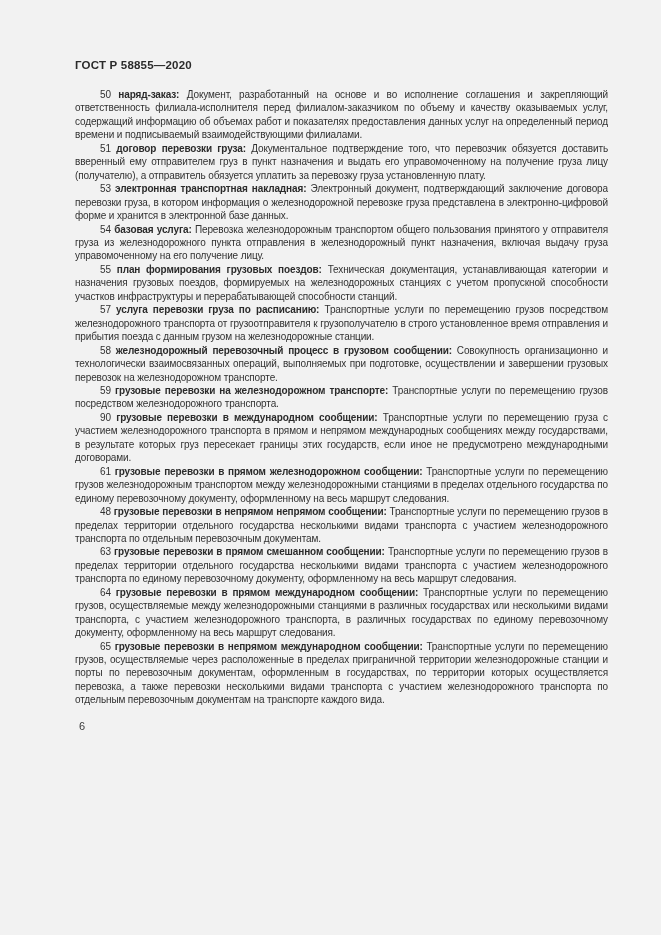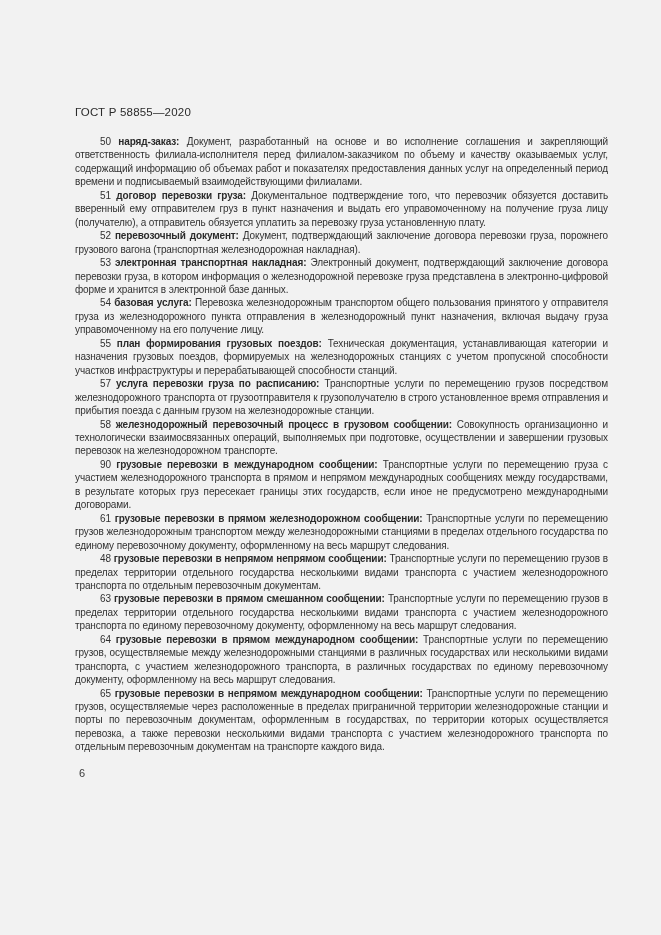--- a/index.html
+++ b/index.html
@@ -16,24 +16,23 @@
   }
   .sheet {
     box-sizing: border-box;
     width: 661px;
     height: 935px;
     padding: 59px 53px 0 75px;
     background: #f2f2f2;
   }
   .doc-header {
     font-size: 11.5px;
-    font-weight: normal;
+    font-weight: bold;
     letter-spacing: 0.2px;
     color: #2b2b2b;
-    margin-top: 47px;
   }
   .terms {
     margin-top: 17px;
     width: 533px;
     font-size: 10px;
     line-height: 13.45px;
     text-align: justify;
     letter-spacing: -0.12px;
     color: #313131;
   }
@@ -57,33 +56,33 @@
 <body>
 
 <div class="sheet">
   <div class="doc-header">ГОСТ Р 58855—2020</div>
 
   <div class="terms">
   <p class="term"><span>50</span> <b>наряд-заказ:</b> <span>Документ, разработанный на основе и во исполнение соглашения и закрепляющий ответственность филиала-исполнителя перед филиалом-заказчиком по объему и качеству оказываемых услуг, содержащий информацию об объемах работ и показателях предоставления данных услуг на определенный период времени и подписываемый взаимодействующими филиалами.</span></p>
 
   <p class="term"><span>51</span> <b>договор перевозки груза:</b> <span>Документальное подтверждение того, что перевозчик обязуется доставить вверенный ему отправителем груз в пункт назначения и выдать его управомоченному на получение груза лицу (получателю), а отправитель обязуется уплатить за перевозку груза установленную плату.</span></p>
 
-  <p class="term"><span>52</span> <b>перевозочный документ:</b> <span>Документ, подтверждающий заключение договора перевозки груза, порожнего грузового вагона (транспортная железнодорожная накладная).</span></p>
 
   <p class="term"><span>53</span> <b>электронная транспортная накладная:</b> <span>Электронный документ, подтверждающий заключение договора перевозки груза, в котором информация о железнодорожной перевозке груза представлена в электронно-цифровой форме и хранится в электронной базе данных.</span></p>
 
   <p class="term"><span>54</span> <b>базовая услуга:</b> <span>Перевозка железнодорожным транспортом общего пользования принятого у отправителя груза из железнодорожного пункта отправления в железнодорожный пункт назначения, включая выдачу груза управомоченному на его получение лицу.</span></p>
 
   <p class="term"><span>55</span> <b>план формирования грузовых поездов:</b> <span>Техническая документация, устанавливающая категории и назначения грузовых поездов, формируемых на железнодорожных станциях с учетом пропускной способности участков инфраструктуры и перерабатывающей способности станций.</span></p>
 
 
   <p class="term"><span>57</span> <b>услуга перевозки груза по расписанию:</b> <span>Транспортные услуги по перемещению грузов посредством железнодорожного транспорта от грузоотправителя к грузополучателю в строго установленное время отправления и прибытия поезда с данным грузом на железнодорожные станции.</span></p>
 
   <p class="term"><span>58</span> <b>железнодорожный перевозочный процесс в грузовом сообщении:</b> <span>Совокупность организационно и технологически взаимосвязанных операций, выполняемых при подготовке, осуществлении и завершении грузовых перевозок на железнодорожном транспорте.</span></p>
 
+  <p class="term"><span>59</span> <b>грузовые перевозки на железнодорожном транспорте:</b> <span>Транспортные услуги по перемещению грузов посредством железнодорожного транспорта.</span></p>
 
   <p class="term"><span>90</span> <b>грузовые перевозки в международном сообщении:</b> <span>Транспортные услуги по перемещению груза с участием железнодорожного транспорта в прямом и непрямом международных сообщениях между государствами, в результате которых груз пересекает границы этих государств, если иное не предусмотрено международными договорами.</span></p>
 
   <p class="term"><span>61</span> <b>грузовые перевозки в прямом железнодорожном сообщении:</b> <span>Транспортные услуги по перемещению грузов железнодорожным транспортом между железнодорожными станциями в пределах отдельного государства по единому перевозочному документу, оформленному на весь маршрут следования.</span></p>
 
   <p class="term"><span>48</span> <b>грузовые перевозки в непрямом непрямом сообщении:</b> <span>Транспортные услуги по перемещению грузов в пределах территории отдельного государства несколькими видами транспорта с участием железнодорожного транспорта по отдельным перевозочным документам.</span></p>
 
   <p class="term"><span>63</span> <b>грузовые перевозки в прямом смешанном сообщении:</b> <span>Транспортные услуги по перемещению грузов в пределах территории отдельного государства несколькими видами транспорта с участием железнодорожного транспорта по единому перевозочному документу, оформленному на весь маршрут следования.</span></p>
 
   <p class="term"><span>64</span> <b>грузовые перевозки в прямом международном сообщении:</b> <span>Транспортные услуги по перемещению грузов, осуществляемые между железнодорожными станциями в различных государствах или несколькими видами транспорта, с участием железнодорожного транспорта, в различных государствах по единому перевозочному документу, оформленному на весь маршрут следования.</span></p>

